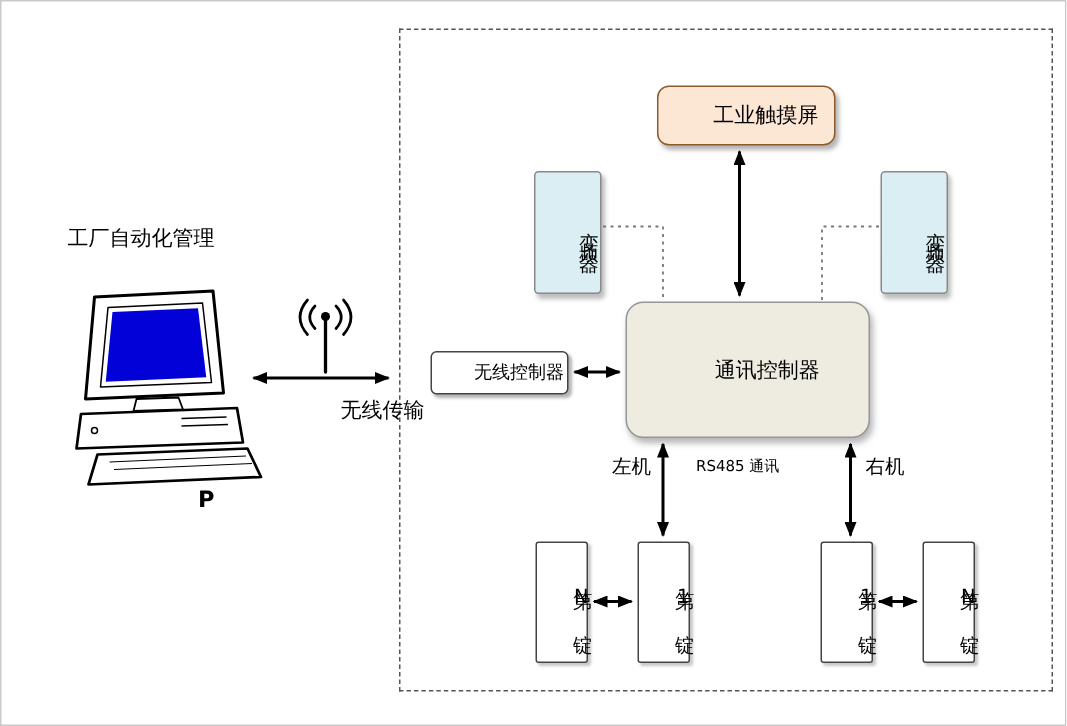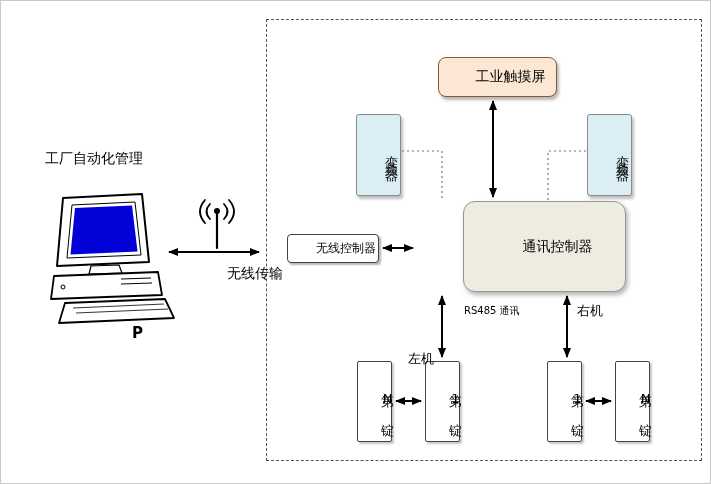--- a/index.html
+++ b/index.html
@@ -7,35 +7,35 @@
   body { font-family:"DejaVu Sans","Liberation Sans",sans-serif; color:#000; }
   .canvas { position:relative; width:711px; height:484px; background:#fff; border:1px solid #c9c9c9; overflow:hidden; }
 
   .dashed-frame { position:absolute; left:265px; top:18px; width:436px; height:442px; border:1px dashed #555; background:transparent; }
 
   .node { position:absolute; display:flex; align-items:center; justify-content:center; text-align:center;padding-left:26px; }
   .touchscreen { left:437px; top:56px; width:119px; height:40px; background:#fce6d4; border:1px solid #8c5a2b; border-radius:8px; box-shadow:2px 3px 3px rgba(110,110,110,.5); font-size:14px; }
   .inverter { width:45px; height:82px; top:113px; background:#daeef3; border:1px solid #8a8a8a; border-radius:3px; box-shadow:2px 3px 3px rgba(110,110,110,.45); font-size:13px; }
   .inverter-left  { left:355px; }
   .inverter-right { left:586px; }
-  .controller { left:416px; top:200px; width:163px; height:91px; background:#eeece1; border:1px solid #969696; border-radius:12px; box-shadow:2px 3px 4px rgba(110,110,110,.5); font-size:14px;margin-left:46px; }
+  .controller { left:416px; top:200px; width:163px; height:91px; background:#eeece1; border:1px solid #969696; border-radius:12px; box-shadow:2px 3px 4px rgba(110,110,110,.5); font-size:14px; }
   .wireless-controller { left:286px; top:233px; width:92px; height:29px; background:#fff; border:1px solid #444; border-radius:4px; box-shadow:2px 2px 2px rgba(110,110,110,.5); font-size:12px; }
   .spindle { width:35px; height:81px; top:360px; background:#fff; border:1px solid #444; border-radius:2px; box-shadow:2px 2px 2px rgba(130,130,130,.45); font-size:13px; }
   .spindle-ln { left:356px; }
   .spindle-l1 { left:424px; }
   .spindle-r1 { left:546px; }
   .spindle-rn { left:614px; }
 
   .vtext { writing-mode:vertical-lr; text-orientation:upright; letter-spacing:7px; line-height:1; }
 
   .label { position:absolute; white-space:nowrap; }
   .ext-title       { left:44px;  top:149px; font-size:14px; }
   .p-label         { left:131px; top:323px; font-size:15px; font-weight:bold; }
   .wireless-label  { left:186px; top:264px; font-size:14px;margin-left:40px; }
-  .lbl-left-machine  { left:407px; top:301px; font-size:13px;margin-top:48px; }
+  .lbl-left-machine  { left:407px; top:301px; font-size:13px; }
   .lbl-right-machine { left:576px; top:301px; font-size:13px; }
   .lbl-rs485         { left:463px; top:303px; font-size:10px; }
 
   svg.overlay { position:absolute; left:0; top:0; pointer-events:none; }
 </style>
 </head>
 <body>
 
 <div class="canvas">
 

